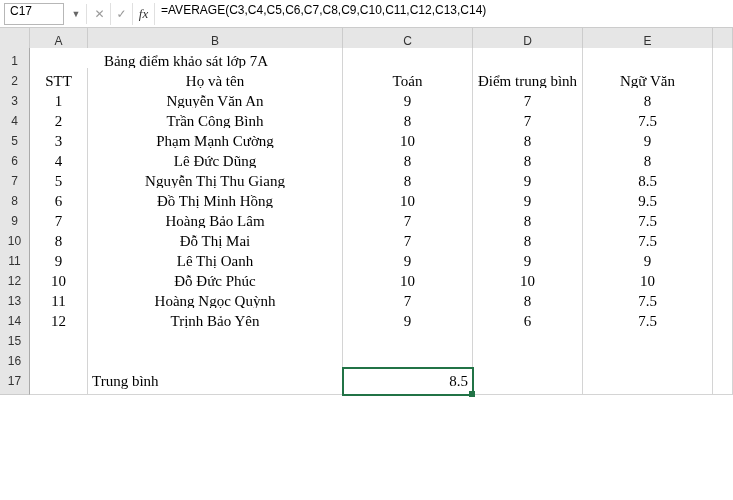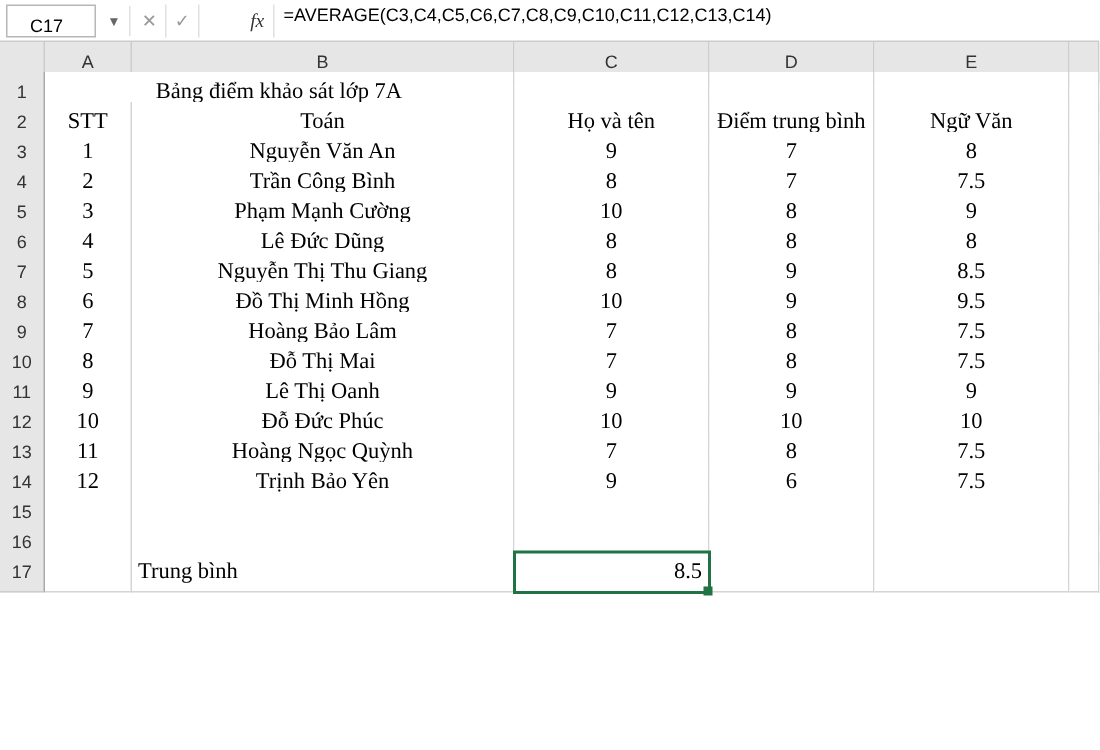--- a/index.html
+++ b/index.html
@@ -1,24 +1,24 @@
 <!DOCTYPE html>
 <html><head>
 <meta charset="utf-8">
 <style>
 * { box-sizing: border-box; margin: 0; padding: 0; }
 body { font-family: "Times New Roman", serif; font-size: 15px; background: #fff; color: #000; user-select: none; }
 .container { width: 733px; height: 500px; position: relative; overflow: hidden; }
 
 
 .fbar { display: flex; align-items: center; height: 28px; border-bottom: 1px solid #ccc; background: #fff; font-family: "Segoe UI", Arial, sans-serif; font-size: 12px; }
-.namebox { width: 60px; height: 22px; margin: 0 4px; border: 1px solid #b7b7b7; background: #fff; display: flex; align-items: flex-end; padding: 0 15px; }
+.namebox { width: 60px; height: 22px; margin: 0 4px; border: 1px solid #b7b7b7; background: #fff; display: flex; align-items: flex-start; padding: 0 5px; }
 .namebox-dd { width: 16px; display:flex; align-items:center; justify-content:center; color:#666; font-size:9px; }
 .fb-btn { width: 22px; height: 22px; display:flex; align-items:center; justify-content:center; color:#999; border-right: 1px solid #e0e0e0; }
-.fb-btn.fx { font-style: italic; font-family: "Times New Roman", serif; color:#333; font-size:13px;margin-left:28px; }
+.fb-btn.fx { font-style: italic; font-family: "Times New Roman", serif; color:#333; font-size:13px; }
 .fb-sep { width:1px; height:20px; background:#e0e0e0; margin:0 2px; }
 .formula-input { flex:1; height:22px; padding:0 6px; display:flex; align-items:flex-start; border:none; }
 
 
 .grid { display: grid; grid-template-columns: 30px 58px 255px 130px 110px 130px 20px; grid-auto-rows: 20px; }
 .corner { background:#e6e6e6; border-right:1px solid #ccc; border-bottom:1px solid #aaa; grid-column:1; grid-row:1; height:27px;}
 .colh { background:#e6e6e6; border-right:1px solid #ccc; border-bottom:1px solid #aaa; display:flex; align-items:center; justify-content:center; font-family:"Segoe UI",Arial,sans-serif; font-size:12px; color:#333; height:27px;}
 .rowh { background:#e6e6e6; border-right:1px solid #aaa; border-bottom:1px solid #ccc; display:flex; align-items:center; justify-content:center; font-family:"Segoe UI",Arial,sans-serif; font-size:12px; color:#333; height:27px;}
 .cell { border-right:1px solid #d4d4d4; border-bottom:1px solid #d4d4d4; display:flex; align-items:center; justify-content:center; padding:0 4px; background:#fff; height:27px; white-space:nowrap;}
 .cell.l { justify-content:flex-start;text-align:right; }
@@ -56,22 +56,22 @@
       <div class="colh">E</div>
       <div class="colh"></div>
       <div class="rowh">1</div>
       <div class="cell merged-title" style="grid-column: 2 / span 2;">Bảng điểm khảo sát lớp 7A</div>
       <div class="cell"></div>
       <div class="cell"></div>
       <div class="cell"></div>
       <div class="cell"></div>
       <div class="rowh">2</div>
       <div class="cell">STT</div>
+      <div class="cell">Họ và tên</div>
       <div class="cell">Toán</div>
-      <div class="cell">Họ và tên</div>
       <div class="cell">Điểm trung bình</div>
       <div class="cell">Ngữ Văn</div>
       <div class="cell"></div>
       <div class="rowh">3</div>
       <div class="cell">1</div>
       <div class="cell">Nguyễn Văn An</div>
       <div class="cell">9</div>
       <div class="cell">7</div>
       <div class="cell">8</div>
       <div class="cell"></div>

